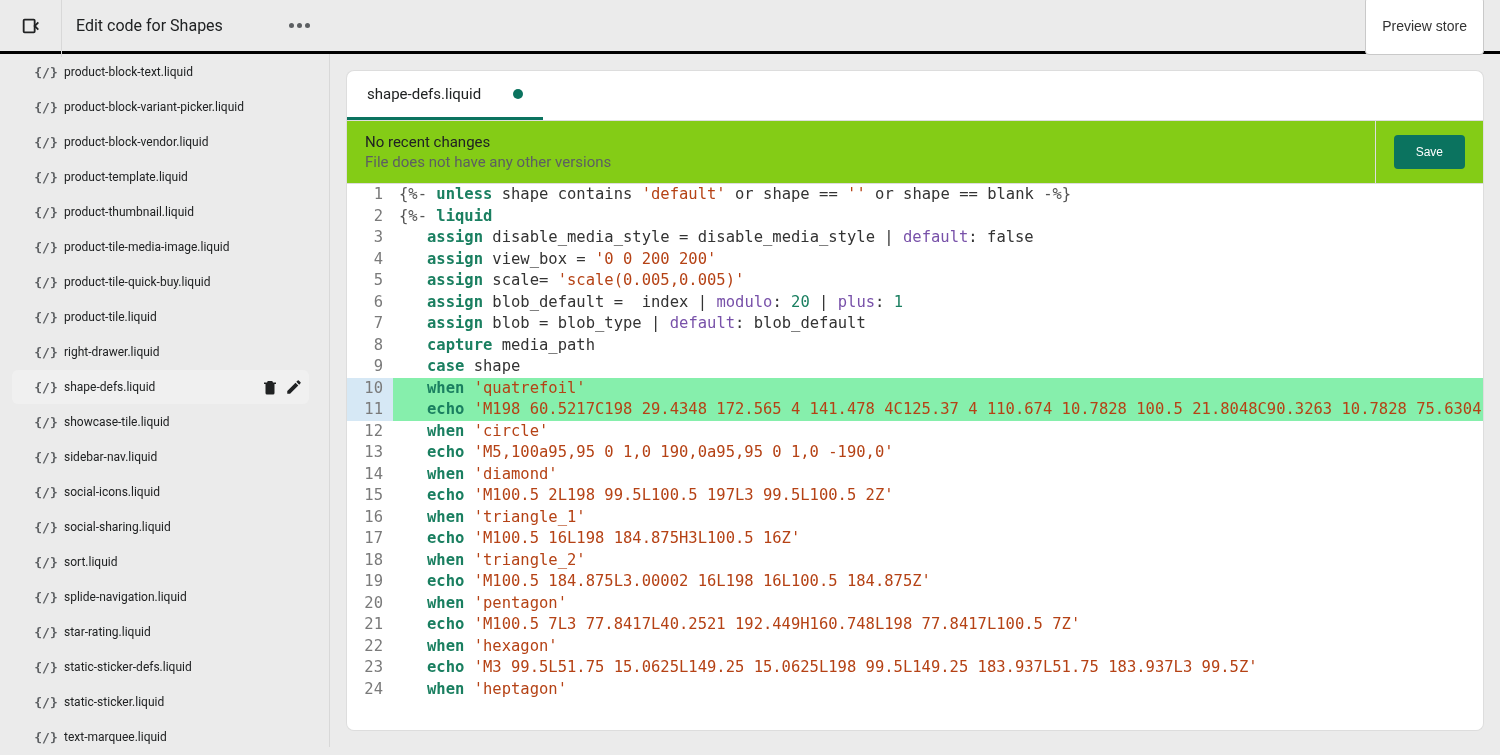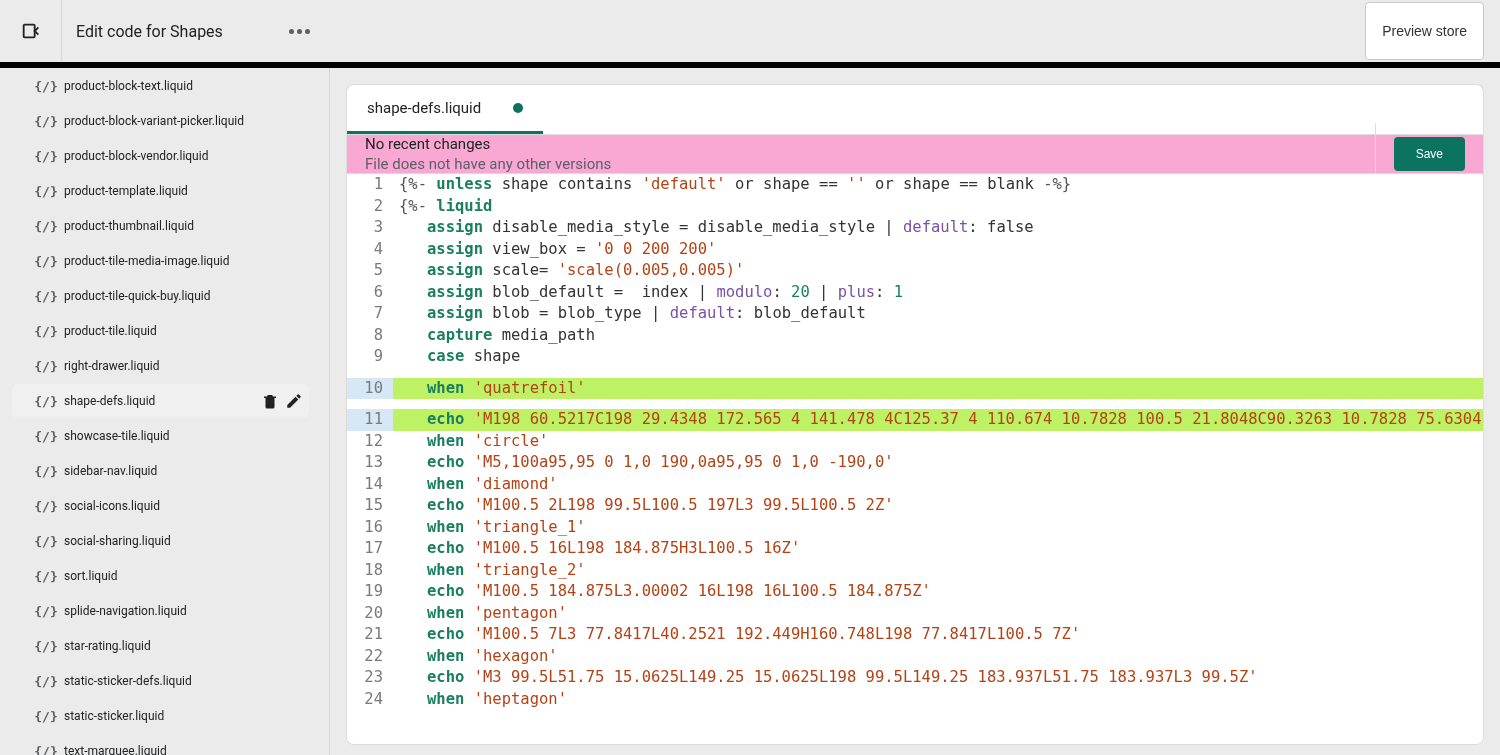--- a/index.html
+++ b/index.html
@@ -7,22 +7,22 @@
       font-family: -apple-system, BlinkMacSystemFont, "Segoe UI", Roboto, sans-serif;
       background: #ebebeb;
       width: 1500px;
       height: 755px;
       overflow: hidden;
       font-size: 14px;
     }
     .topbar {
       display: flex;
       align-items: center;
-      height: 68px;
-      border-bottom: 6px solid #000000;
+      height: 54px;
+      border-bottom: 3px solid #000000;
       padding: 0 16px 0 0;
     }
     .back-btn {
       width: 62px;
       height: 62px;
       display: flex;
       align-items: center;
       justify-content: center;
       border-right: 1px solid #d8d8d8;
       cursor: pointer;
@@ -119,25 +119,25 @@
       display: flex;
       align-items: center;
       gap: 32px;
       cursor: pointer;
     }
     .tab .dot {
       width: 10px; height: 10px; border-radius: 50%; background: #0b735f;
     }
     .file-status-bar {
       margin: 0 16px;
-      background: #f9a8d4;
+      background: #84cc16;
       border: 1px solid #ddd;
       display: flex;
       align-items: center;
-      padding: 0 18px;
+      padding: 12px 18px;
     }
     .file-status-txt { flex: 1; }
     .file-status-txt .line1 { font-size: 15px; color: #202223; }
     .file-status-txt .line2 { font-size: 15px; color: #5c5f62; margin-top: 2px; }
     .save-btn {
       background: #0b735f;
       color: #fff;
       border: none;
       border-radius: 4px;
       padding: 10px 22px;
@@ -162,21 +162,21 @@
       font-size: 15.5px;
       line-height: 21.5px;
     }
     .code-area::-webkit-scrollbar { width: 14px; height: 14px; }
     .code-area::-webkit-scrollbar-track { background: #f0f0f0; }
     .code-area::-webkit-scrollbar-thumb { background: #b5b5b5; border-radius: 2px; }
     .code-line {
       display: flex;
       white-space: pre;
     }
-    .code-line.highlighted { background: #bef264; margin-top: 10px; }
+    .code-line.highlighted { background: #86efac; }
     .gutter {
       width: 46px;
       text-align: right;
       padding-right: 10px;
       color: #7a7a7a;
       user-select: none;
       flex-shrink: 0;
     }
     .highlighted .gutter { background: #d6e8f5; }
     .code-content { padding-left: 6px; flex-shrink: 0; min-width: max-content; }

